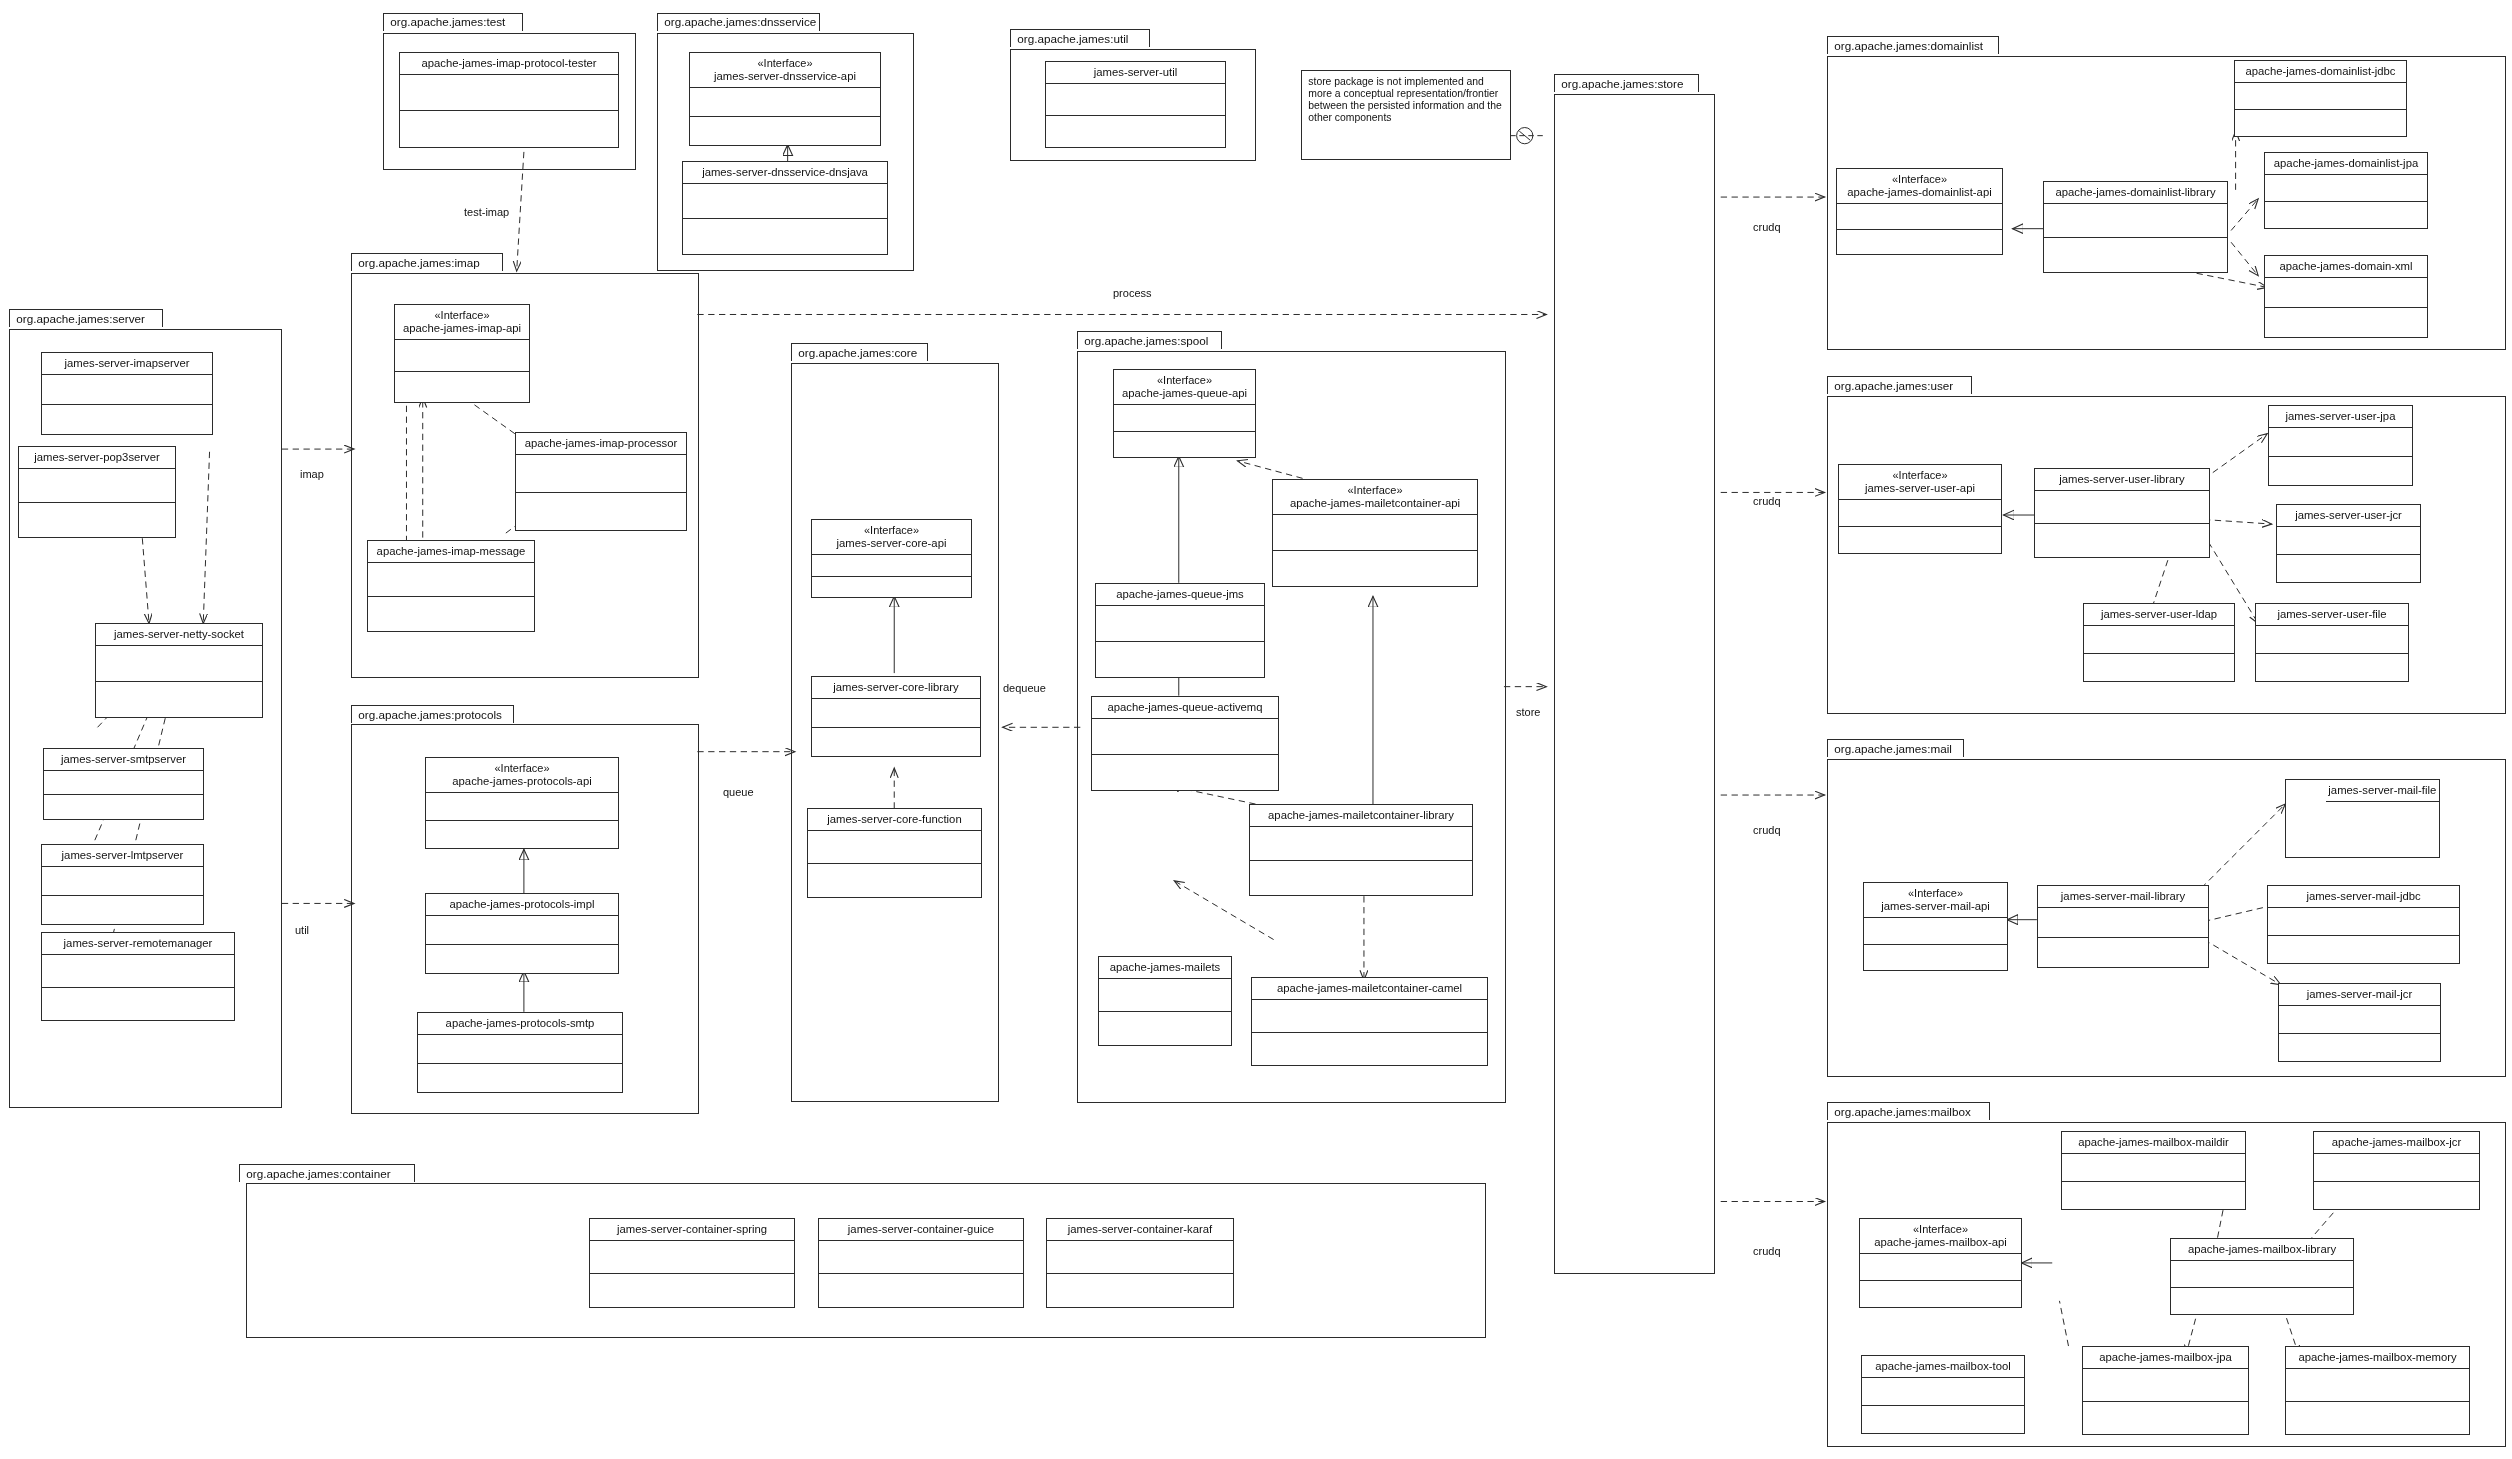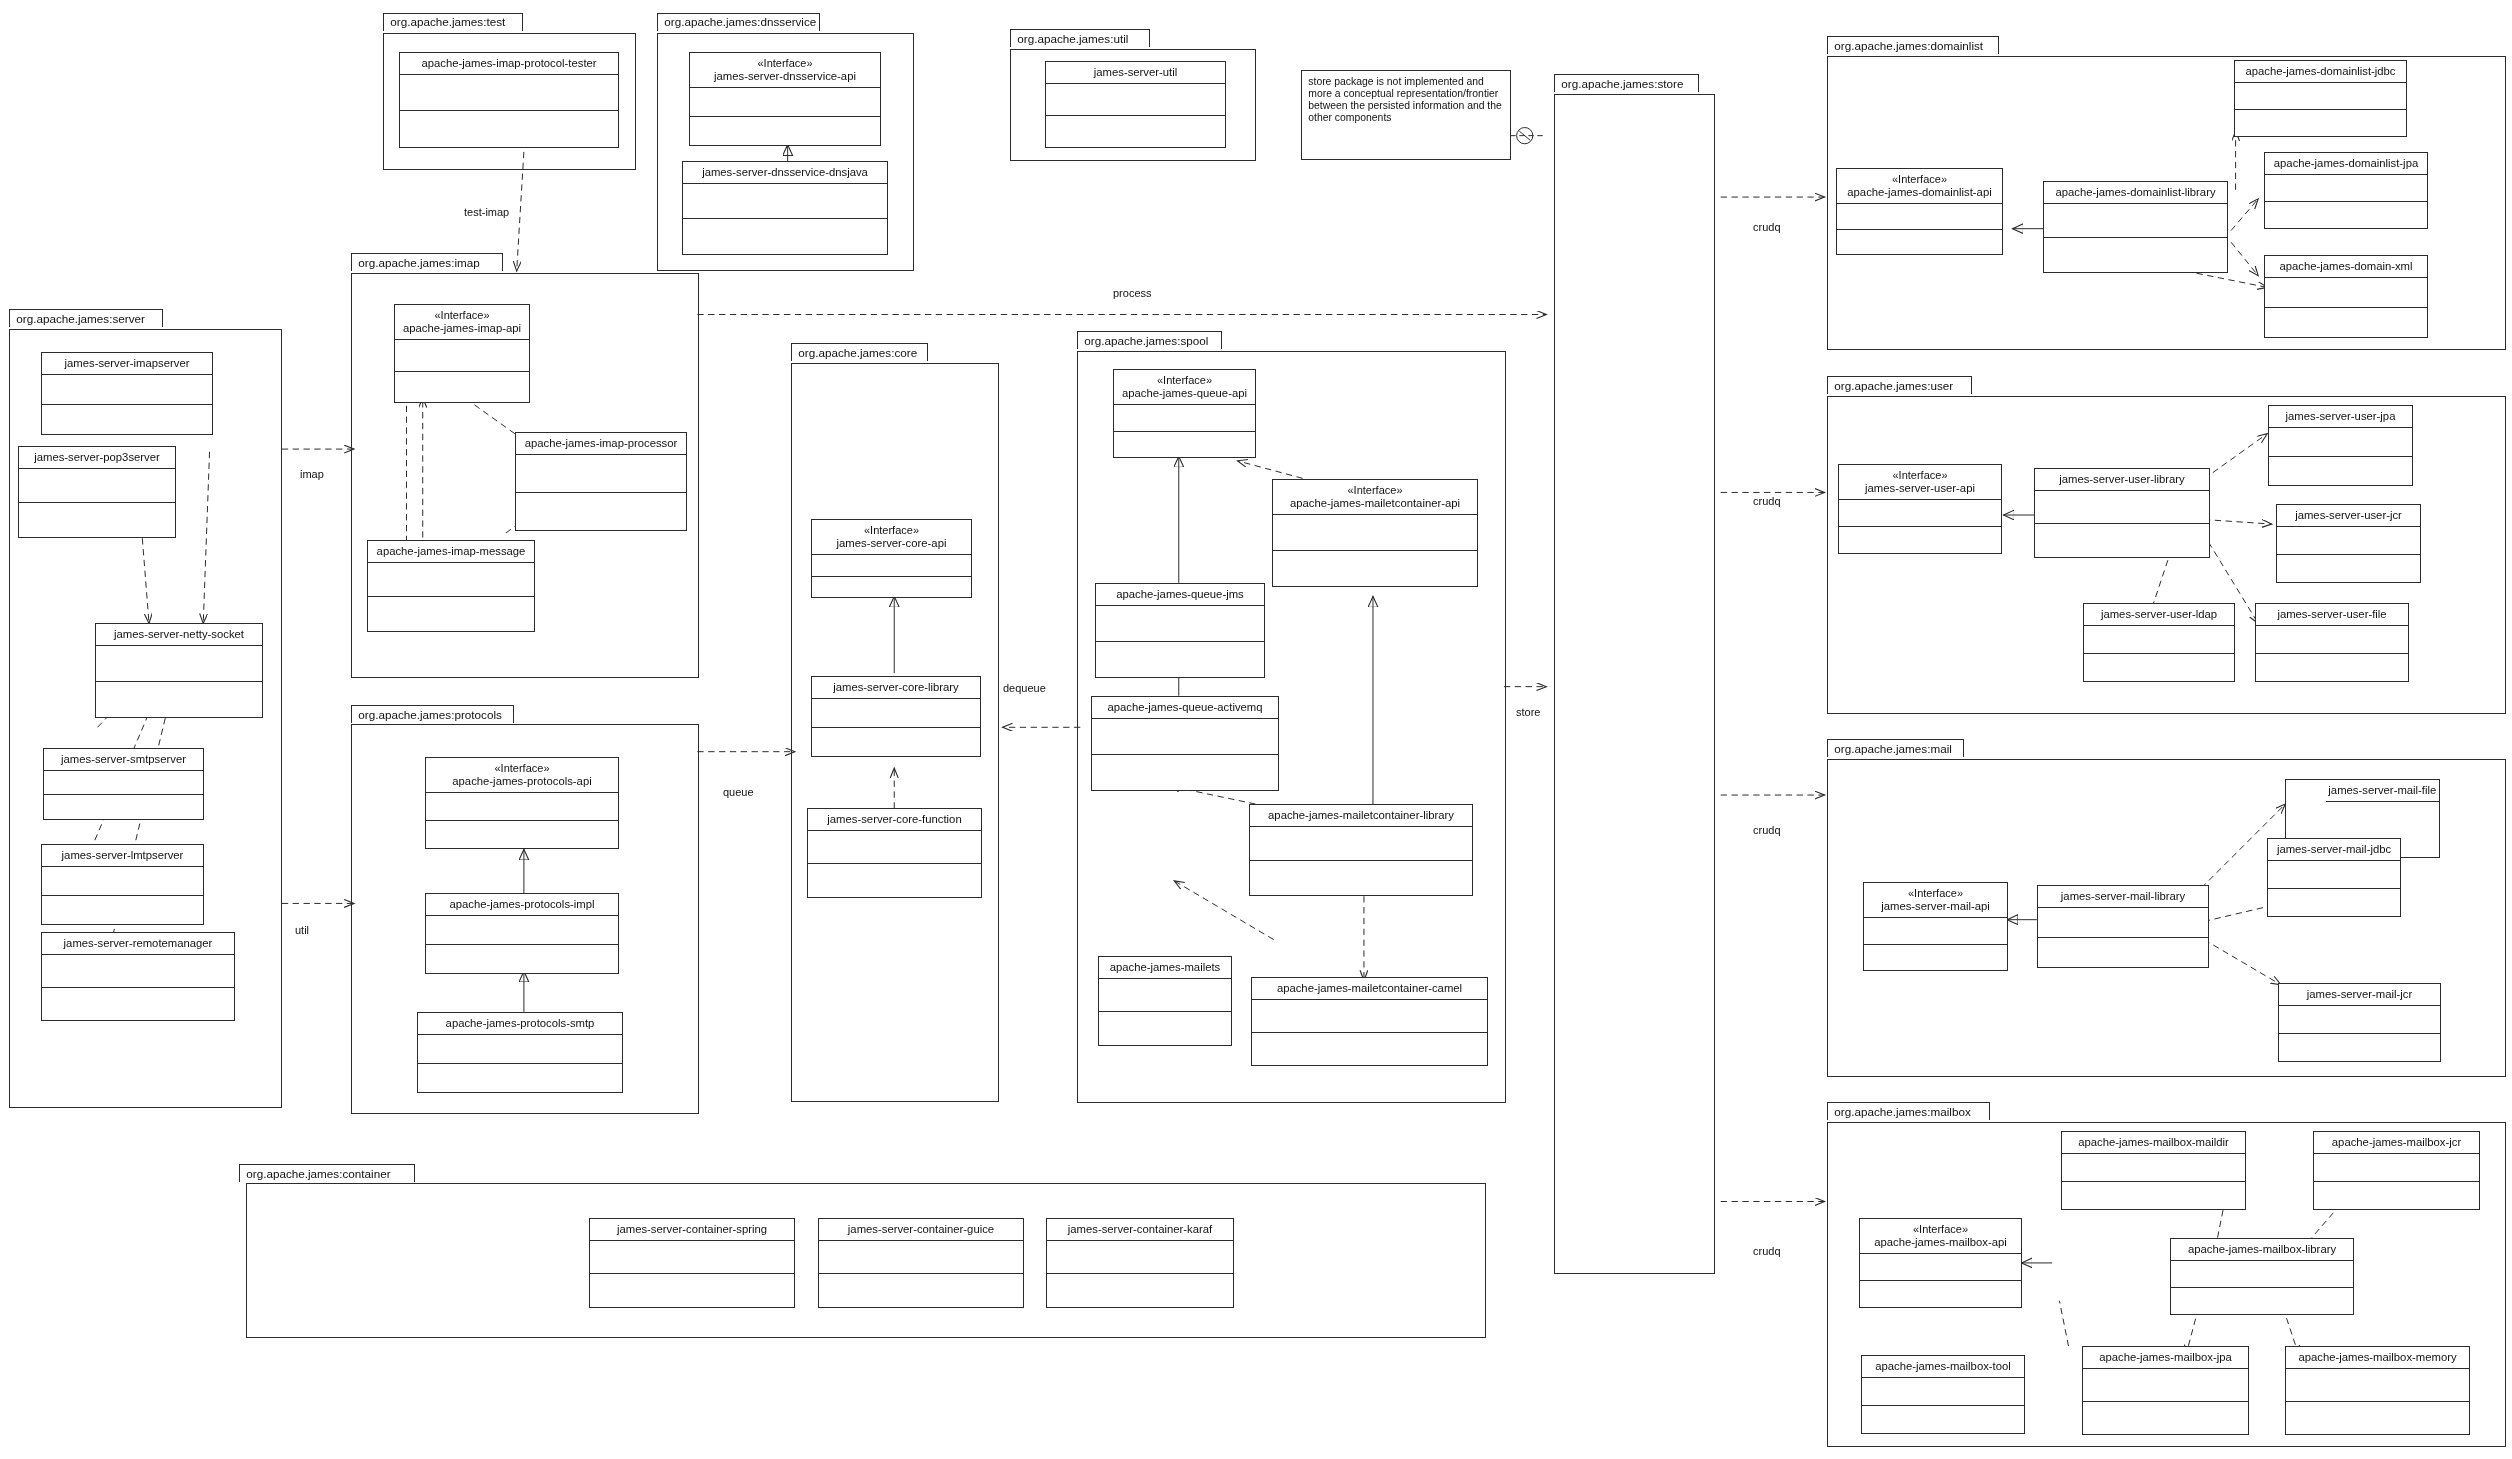--- a/index.html
+++ b/index.html
@@ -317,21 +317,21 @@
   <div class="cls" style="left:2037px; top:885px; width:172px; height:83px;">
     <div class="title">james-server-mail-library</div>
     <div class="comp"></div>
     <div class="comp"></div>
   </div>
   <div class="cls" style="left:2285px; top:779px; width:155px; height:79px;align-items:flex-end;">
     <div class="title">james-server-mail-file</div>
     <div class="comp"></div>
     <div class="comp"></div>
   </div>
-  <div class="cls" style="left:2267px; top:838px; width:134px; height:79px;">
+  <div class="cls" style="left:2267px; top:885px; width:193px; height:79px;">
     <div class="title">james-server-mail-jdbc</div>
     <div class="comp"></div>
     <div class="comp"></div>
   </div>
   <div class="cls" style="left:2278px; top:983px; width:163px; height:79px;">
     <div class="title">james-server-mail-jcr</div>
     <div class="comp"></div>
     <div class="comp"></div>
   </div>
 

